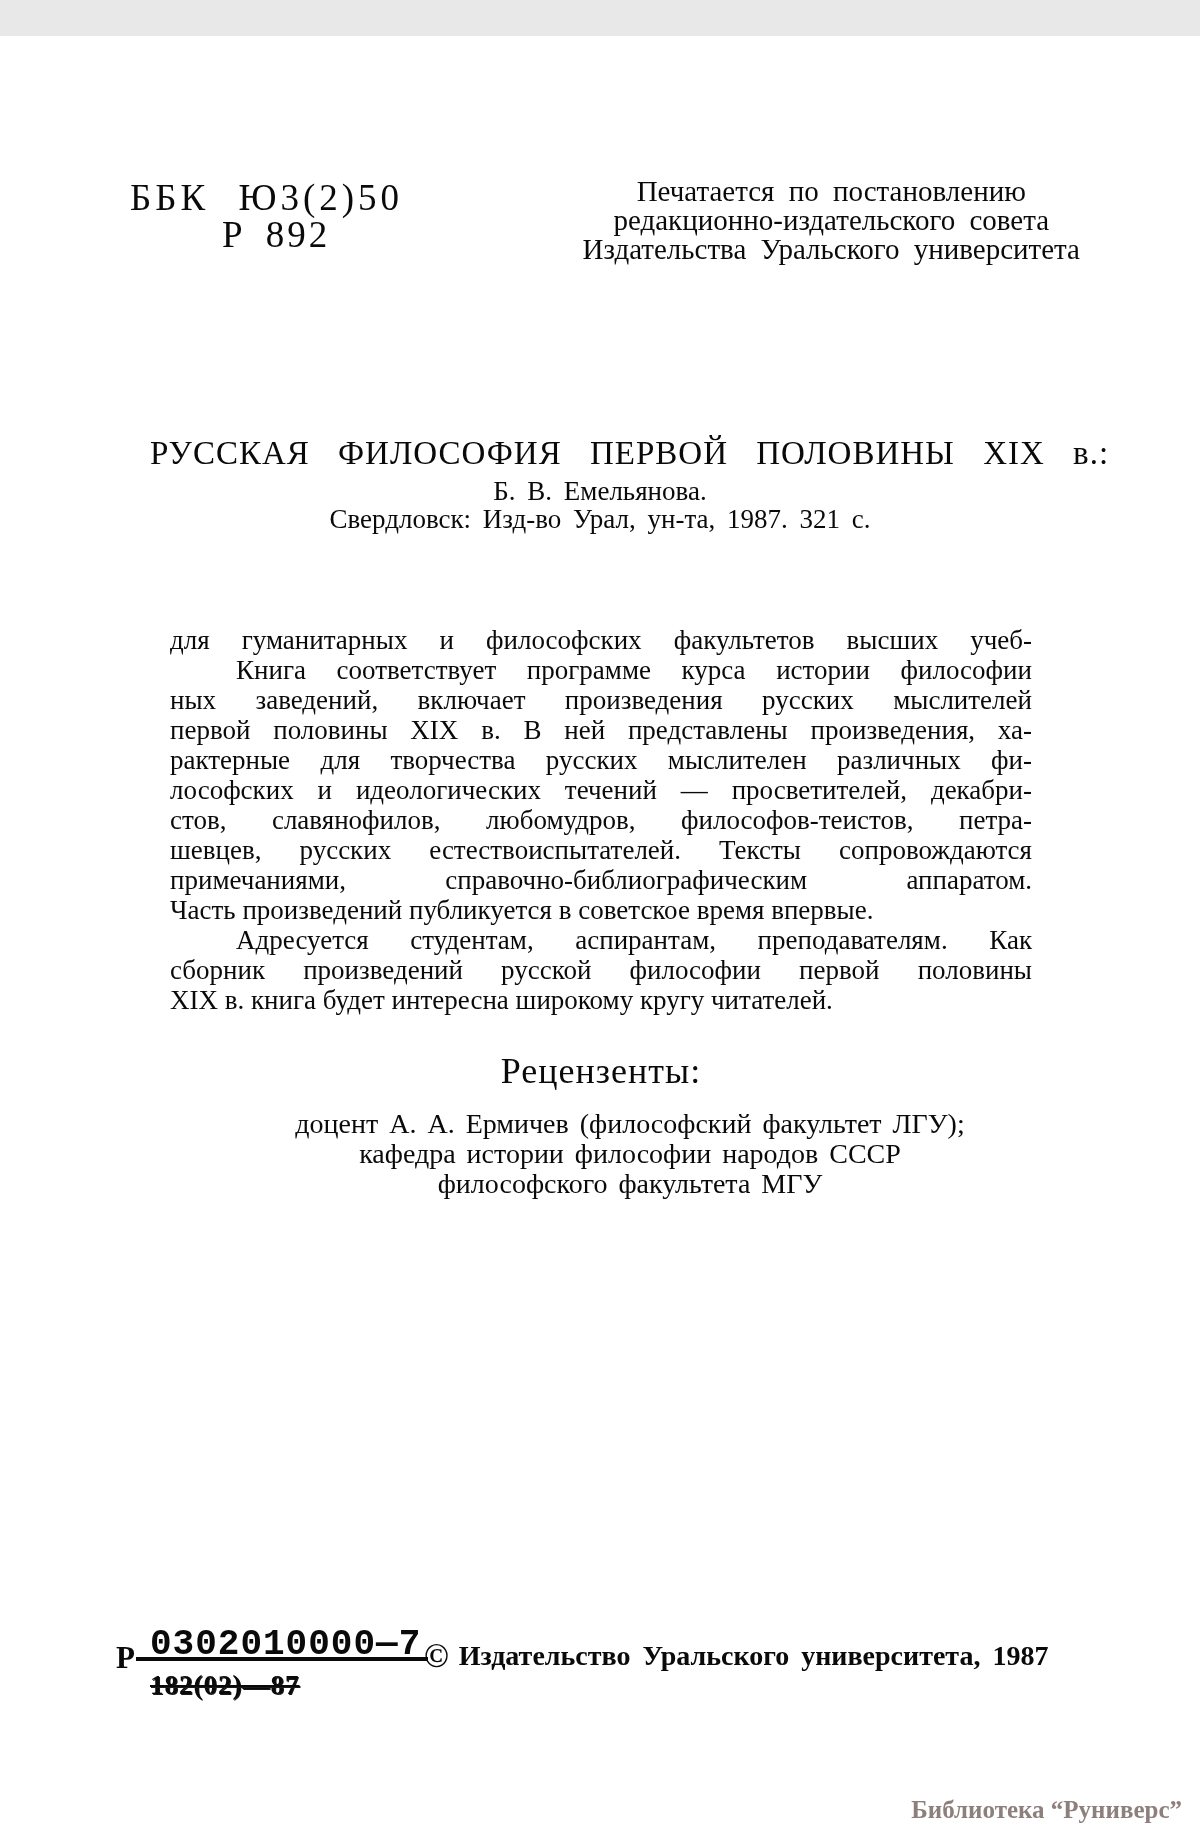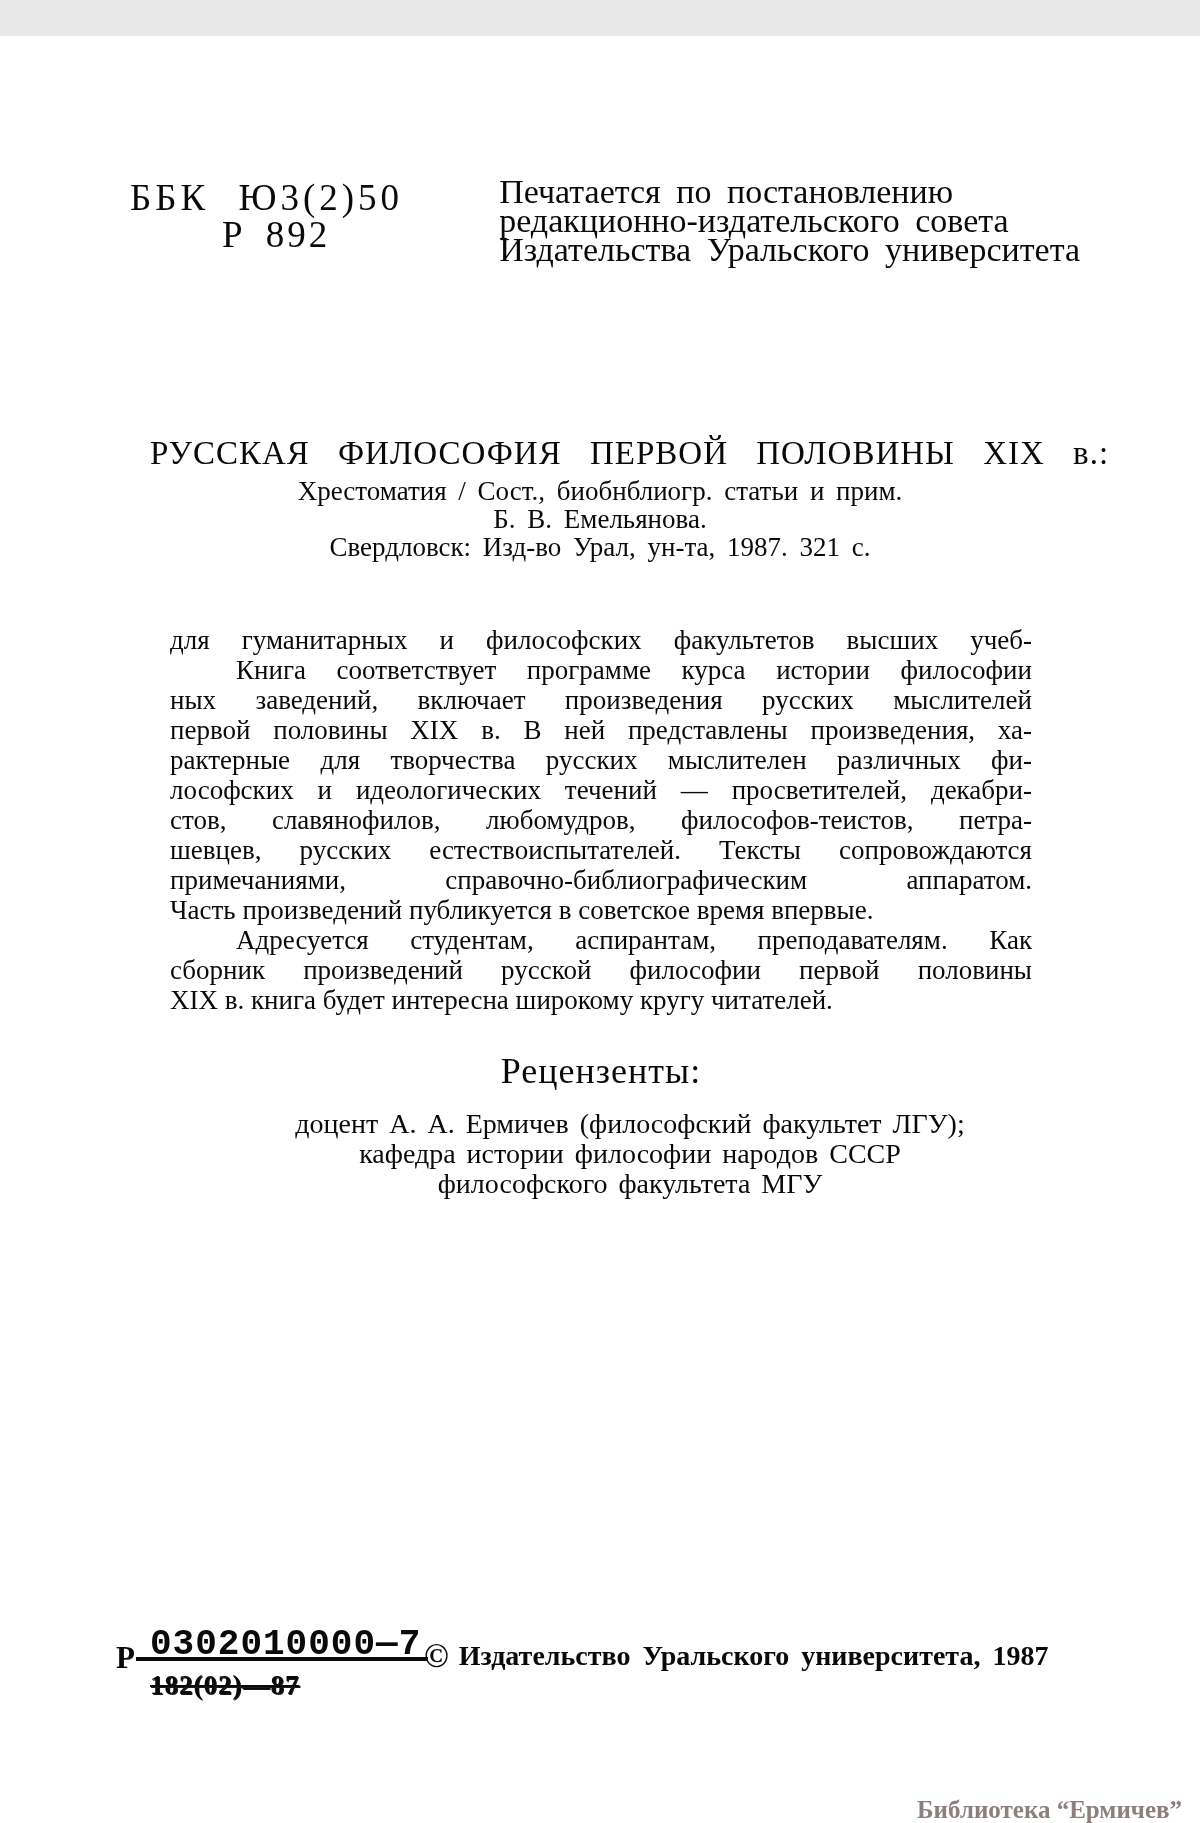--- a/index.html
+++ b/index.html
@@ -30,22 +30,22 @@
     margin-left: 92px;
     letter-spacing: 3px;
     word-spacing: 8px;
   }
 
   
   .resolution {
     position: absolute;
     right: 120px;
     top: 141px;
-    text-align: left;
-    font-size: 34px;
+    text-align: center;
+    font-size: 29px;
     line-height: 29px;
     word-spacing: 7px;
     white-space: nowrap;
   }
 
   
   .title-block {
     position: absolute;
     left: 150px;
     top: 399px;
@@ -183,21 +183,20 @@
   </div>
 
   <div class="resolution">
     <div>Печатается по постановлению</div>
     <div>редакционно-издательского совета</div>
     <div>Издательства Уральского университета</div>
   </div>
 
   <div class="title-block">
     <div class="title-main">РУССКАЯ ФИЛОСОФИЯ ПЕРВОЙ ПОЛОВИНЫ XIX в.:</div>
-    <div class="title-sub">Хрестоматия / Сост., биобнблиогр. статьи и прим.</div>
     <div class="title-sub">Б. В. Емельянова.</div>
     <div class="title-sub">Свердловск: Изд-во Урал, ун-та, 1987. 321 с.</div>
   </div>
 
   <div class="annotation">
     <div class="ln">для гуманитарных и философских факультетов высших учеб-</div>
     <div class="ln indent">Книга соответствует программе курса истории философии</div>
     <div class="ln">ных заведений, включает произведения русских мыслителей</div>
     <div class="ln">первой половины XIX в. В ней представлены произведения, ха-</div>
     <div class="ln">рактерные для творчества русских мыслителен различных фи-</div>
@@ -219,15 +218,15 @@
   </div>
 
   <div class="imp-letter">Р</div>
   <div class="imp-num">0302010000—7</div>
   <div class="imp-rule"></div>
   <div class="imp-den">182(02)—87</div>
   <div class="imp-copy">
     <span class="c-sym">©</span><span>Издательство Уральского университета, 1987</span>
   </div>
 
-  <div class="watermark" style="color: rgb(141, 127, 124);">Библиотека “Ермичев”</div>
+  <div class="watermark" style="color: rgb(141, 127, 124);">Библиотека “Руниверс”</div>
 
 </div>
 
 </body></html>

